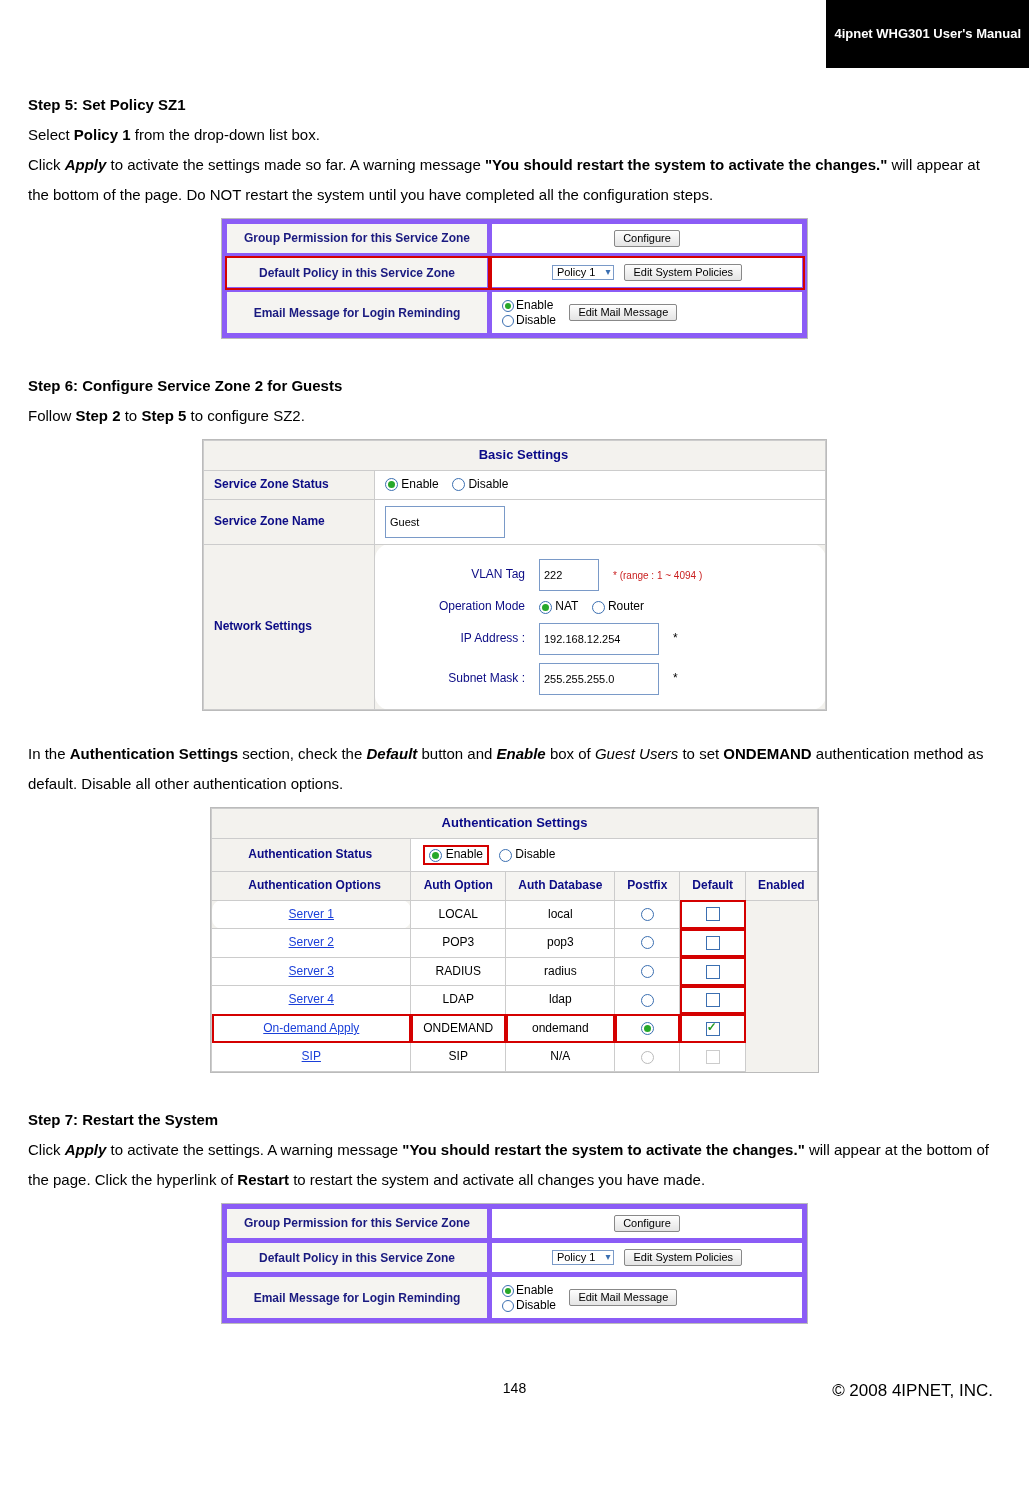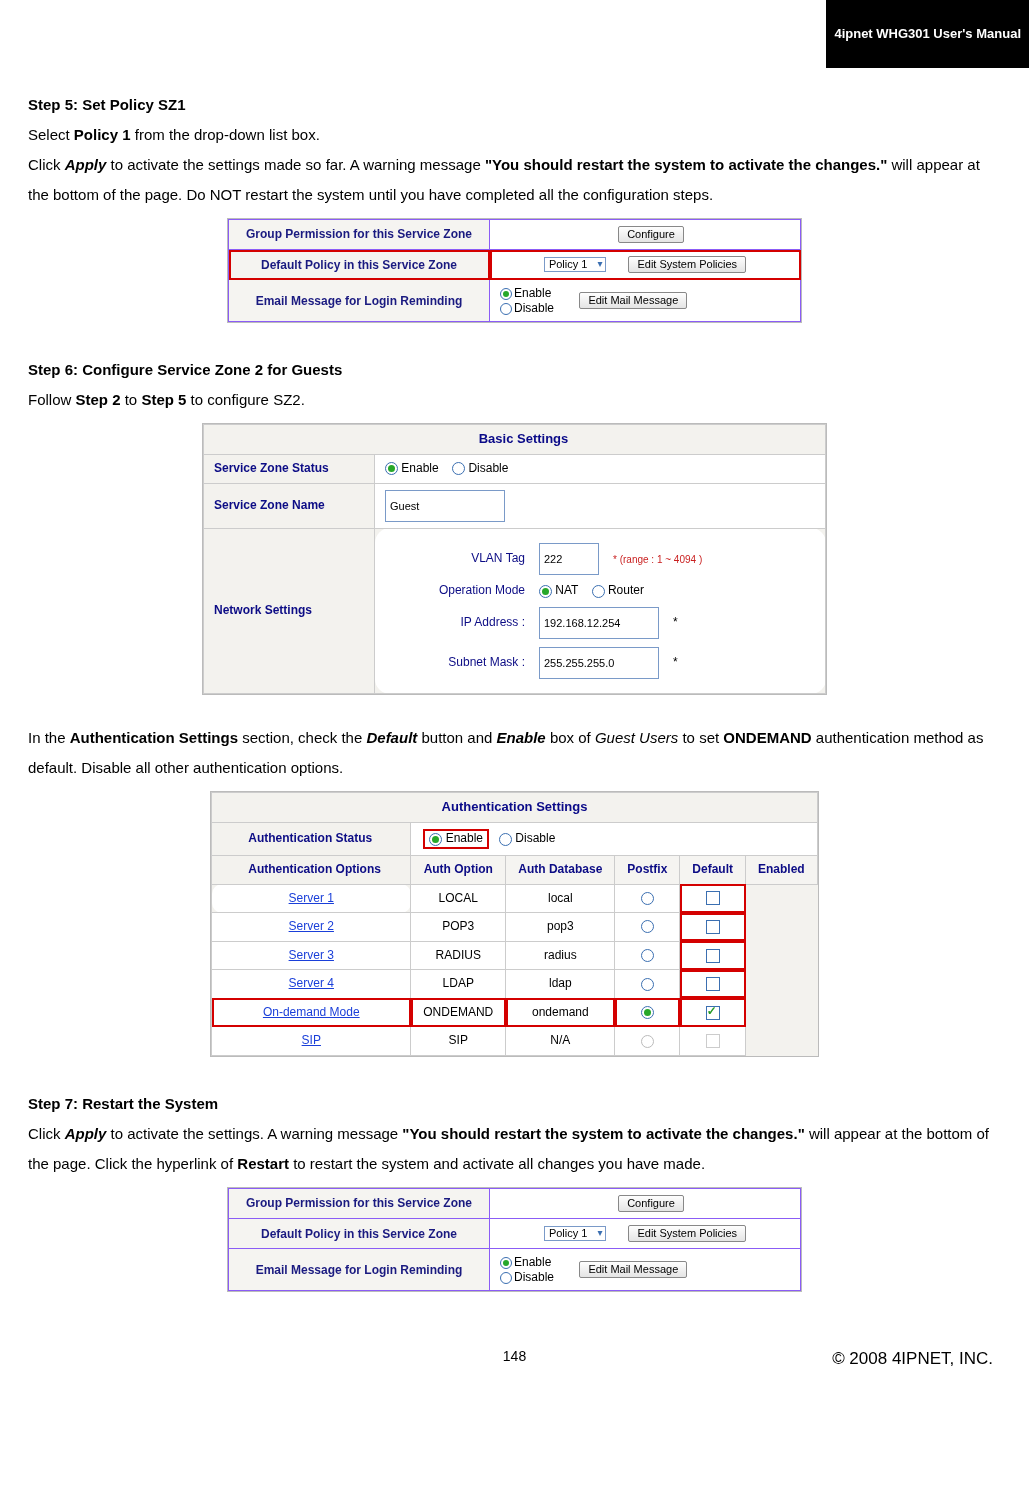--- a/index.html
+++ b/index.html
@@ -36,21 +36,21 @@
   .fig-policy {
     display: inline-block;
     border: 1px solid #bbb;
     background: #f5f4f1;
     font-size: 12px;
     font-family: Verdana, Arial, sans-serif;
     line-height: 1.2;
   }
   .fig-policy table { border-collapse: collapse; }
   .fig-policy td {
-    border: 1px solid #8b5cf6;
+    border: 5px solid #8b5cf6;
     padding: 6px 10px;
     text-align: center;
     vertical-align: middle;
   }
   .fig-policy td.lab {
     font-weight: bold;
     color: #1a1a80;
     width: 240px;
     text-align: center;
   }
@@ -60,21 +60,20 @@
   }
   .red-row td { outline: 2px solid #d40000; outline-offset: -2px; }
   .mini-btn {
     display: inline-block;
     border: 1px solid #888;
     background: linear-gradient(#fefefe,#e4e4e4);
     border-radius: 2px;
     padding: 1px 8px;
     font-size: 11px;
     cursor: pointer;
-    margin-left: 12px;
   }
   .mini-select {
     display: inline-block;
     border: 1px solid #7a9ac8;
     background: #fff;
     padding: 0 18px 0 4px;
     font-size: 11px;
     position: relative;
   }
   .mini-select::after {
@@ -330,21 +329,21 @@
             <td class="redbox" style="background: rgb(255, 255, 255);"><span class="chk "></span></td>
           </tr>
           <tr>
             <td style="background: rgb(255, 255, 255);"><span class="linkc">Server 4</span></td>
             <td style="background: rgb(255, 255, 255);">LDAP</td>
             <td style="background: rgb(255, 255, 255);">ldap</td>
             <td style="background: rgb(255, 255, 255);"><span class="radio-g "></span></td>
             <td class="redbox" style="background: rgb(255, 255, 255);"><span class="chk "></span></td>
           </tr>
           <tr>
-            <td class="redbox" style="background: rgb(255, 255, 255);"><span class="linkc">On-demand Mode</span></td>
+            <td class="redbox" style="background: rgb(255, 255, 255);"><span class="linkc">On-demand Apply</span></td>
             <td class="redbox" style="background: rgb(255, 255, 255);">ONDEMAND</td>
             <td class="redbox" style="background: rgb(255, 255, 255);">ondemand</td>
             <td class="redbox" style="background: rgb(255, 255, 255);"><span class="radio-g on"></span></td>
             <td class="redbox" style="background: rgb(255, 255, 255);"><span class="chk on"></span></td>
           </tr>
           <tr>
             <td style="background: rgb(255, 255, 255);"><span class="linkc">SIP</span></td>
             <td style="background: rgb(255, 255, 255);">SIP</td>
             <td style="background: rgb(255, 255, 255);">N/A</td>
             <td style="background: rgb(255, 255, 255);"><span class="radio-g dis"></span></td>

